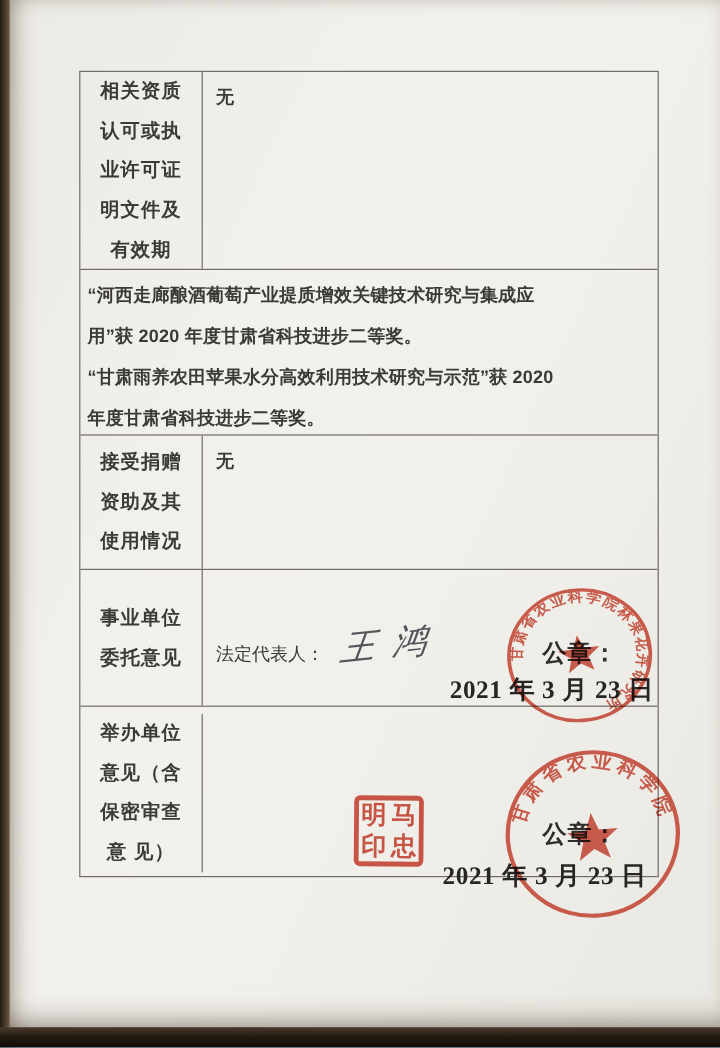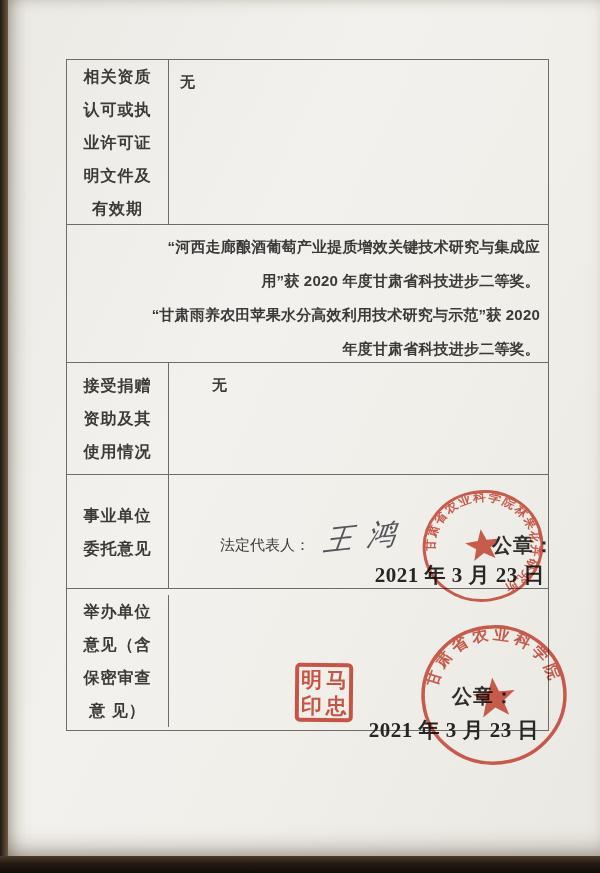--- a/index.html
+++ b/index.html
@@ -53,24 +53,24 @@
     line-height: 33px; white-space: pre-line;
   }
   .tcontent {
     flex: 1 1 auto; position: relative;
     font-size: 15px; font-weight: 600; line-height: 34px;
     padding: 5px 8px 0 11px;
     white-space: pre-line;
   }
   .r1 { height: 165px; }
   .r2 { height: 138px; }
-  .r3 { height: 112px; gap: 32px; }
-  .r4 { height: 114px; gap: 40px; }
+  .r3 { height: 112px; }
+  .r4 { height: 114px; }
   .r5 { height: 143px; }
-  .r2 .tcontent { padding-left: 6px; letter-spacing: 0.2px; text-align: right; }
+  .r2 .tcontent { padding-left: 6px; letter-spacing: 0.2px; }
 
   
   .statement-line { white-space: pre-line; }
   .sign-row { position: absolute; left: 11px; top: 48px; white-space: nowrap; }
   .legal-rep-label { font-size: 15px; font-weight: 400; }
   .signature {
     display: inline-block;
     font-family: "DejaVu Serif", serif;
     font-size: 29px; font-weight: 400; font-style: italic;
     color: #54555b; letter-spacing: 14px;

